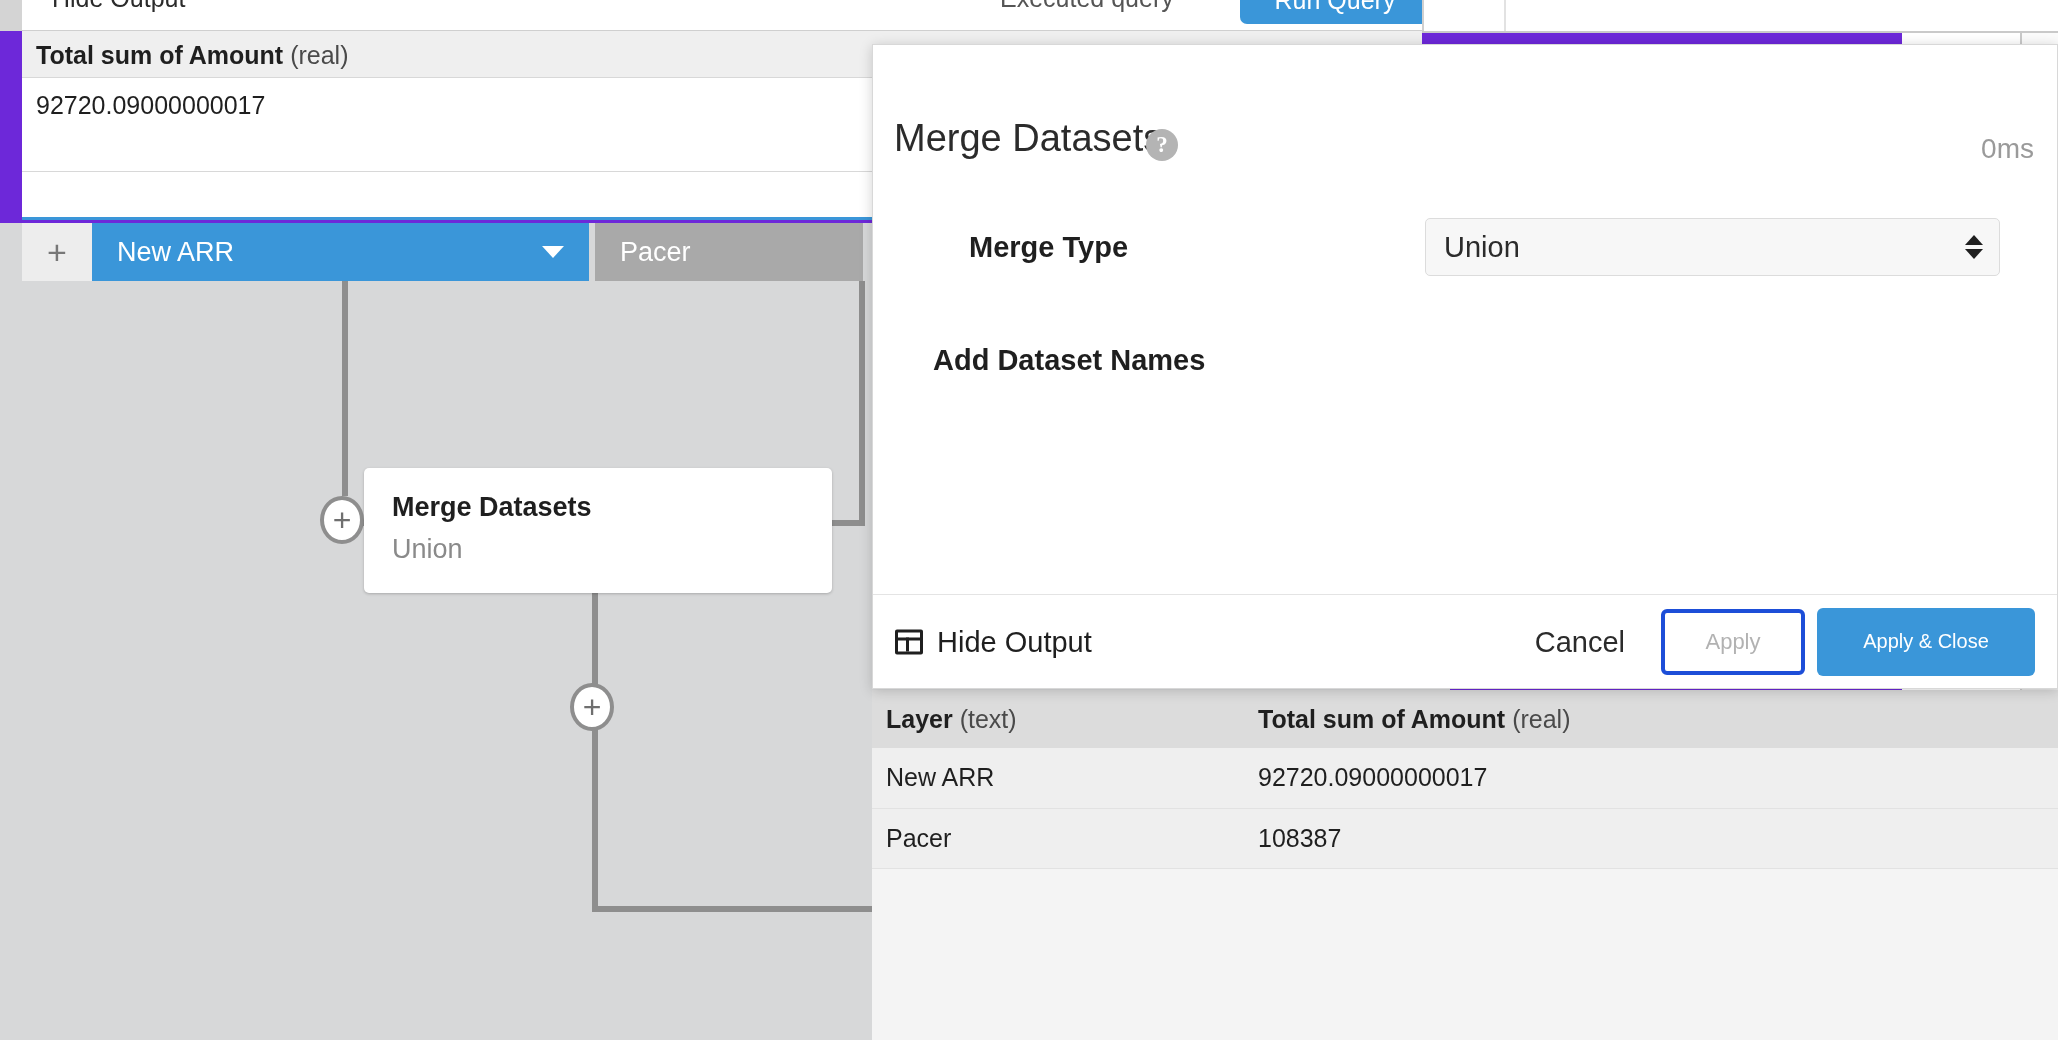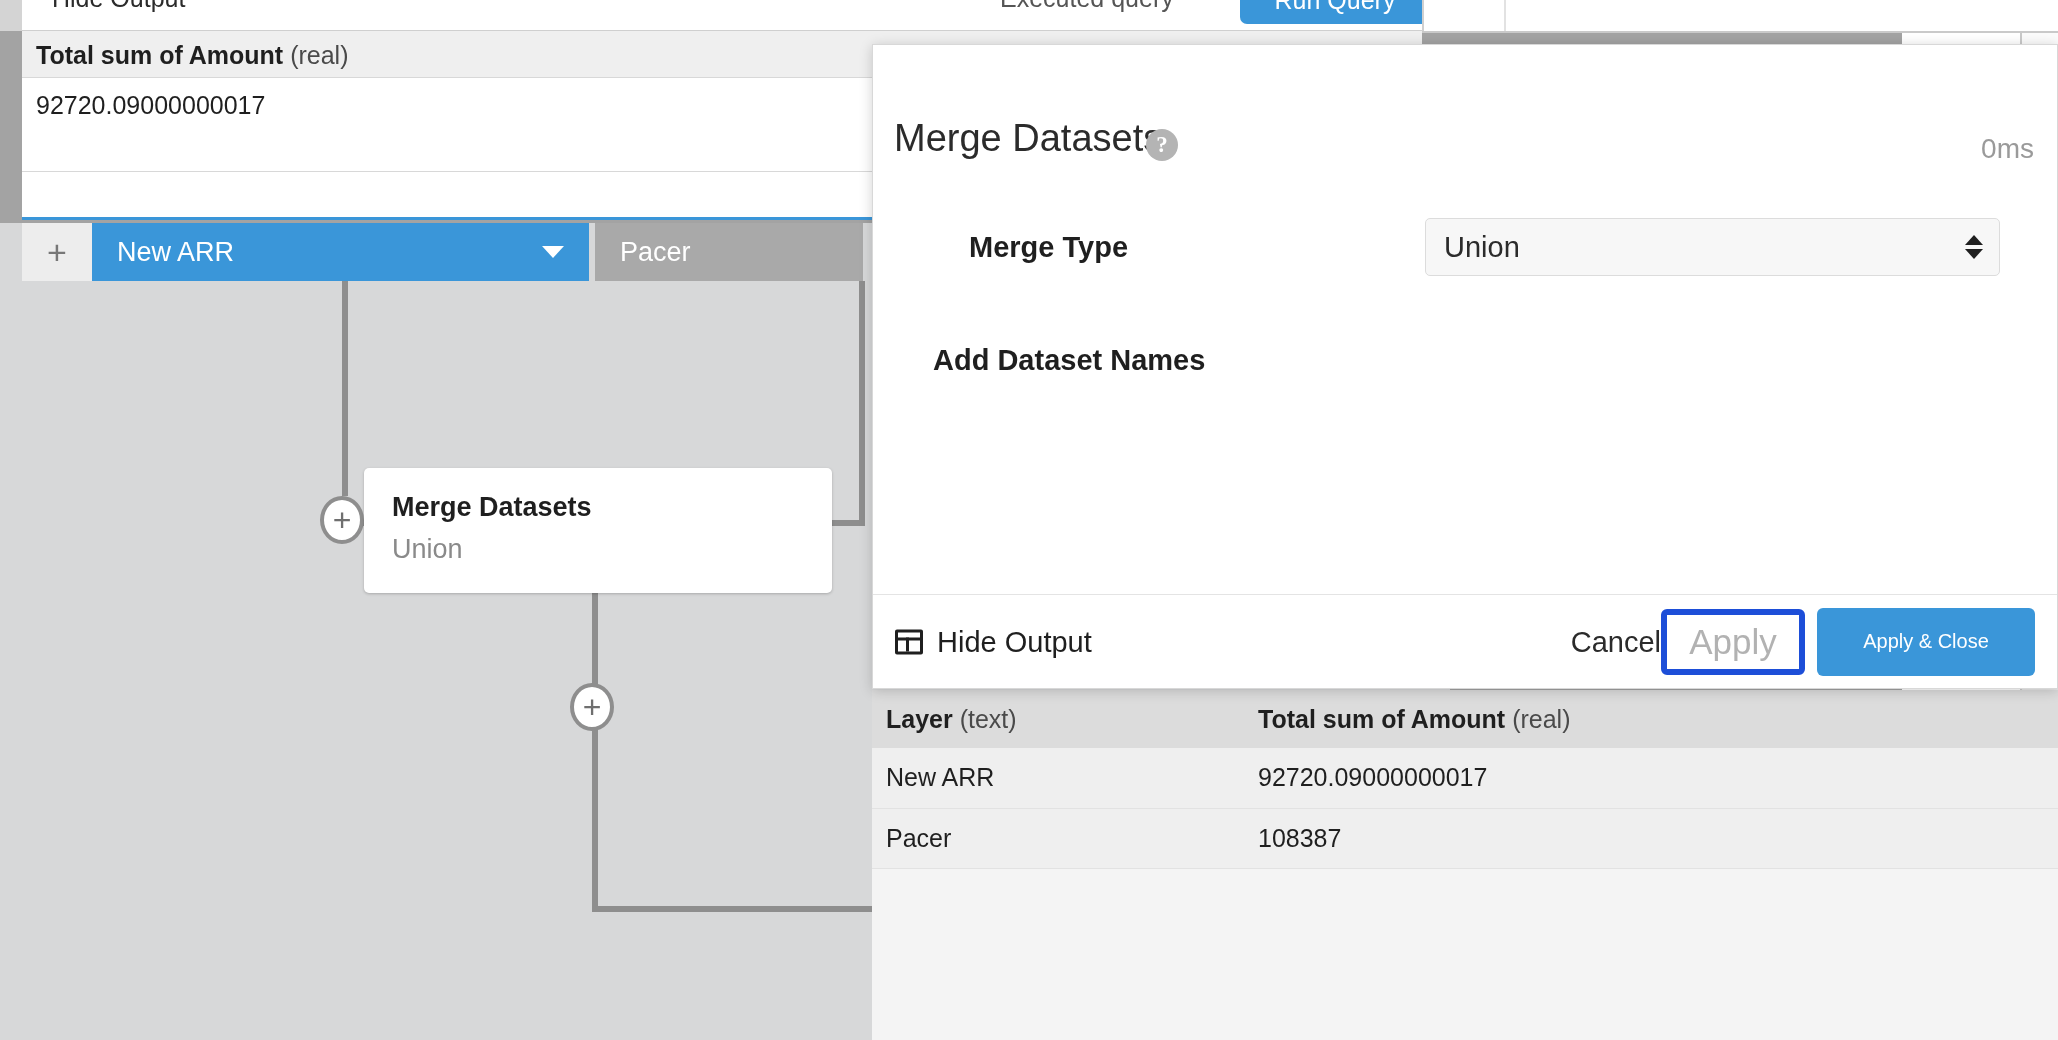--- a/index.html
+++ b/index.html
@@ -10,21 +10,21 @@
     overflow: hidden;
     background: #ffffff;
     font-family: "Liberation Sans", sans-serif;
     -webkit-font-smoothing: antialiased;
   }
 
   #app {
     position: relative;
     width: 1902px;
     height: 1040px;
-    background: #a3a3a3;
+    background: #6d28d9;
   }
 
   
 
   .bg-left-rail {
     position: absolute;
     left: 0; top: 0;
     width: 22px; height: 31px;
     background: #d4d4d4;
   }
@@ -377,40 +377,40 @@
     width: 3px; background: #1f1f1f;
   }
   .footer-hide-output .label {
     font-size: 29px;
     color: #1f1f1f;
     white-space: nowrap;
   }
 
   .btn-cancel {
     position: absolute;
-    right: 396px; top: 50%;
+    right: 432px; top: 50%;
     transform: translateY(-50%);
     background: transparent;
     border: none;
     font-size: 29px;
     color: #2b2b2b;
     font-family: "Liberation Sans", sans-serif;
     cursor: pointer;
     padding: 0;
     white-space: nowrap;
   }
   .btn-apply {
     position: absolute;
     right: 252px; top: 50%;
     transform: translateY(-50%);
     width: 144px; height: 66px;
     background: #ffffff;
-    border: 6px solid #1d4ed8;
+    border: 4px solid #1d4ed8;
     border-radius: 6px;
-    font-size: 35px;
+    font-size: 22px;
     color: #b2b2b2;
     font-family: "Liberation Sans", sans-serif;
     cursor: default;
     white-space: nowrap;
   }
   .btn-apply-close {
     position: absolute;
     right: 22px; top: 50%;
     transform: translateY(-50%);
     width: 218px; height: 68px;

